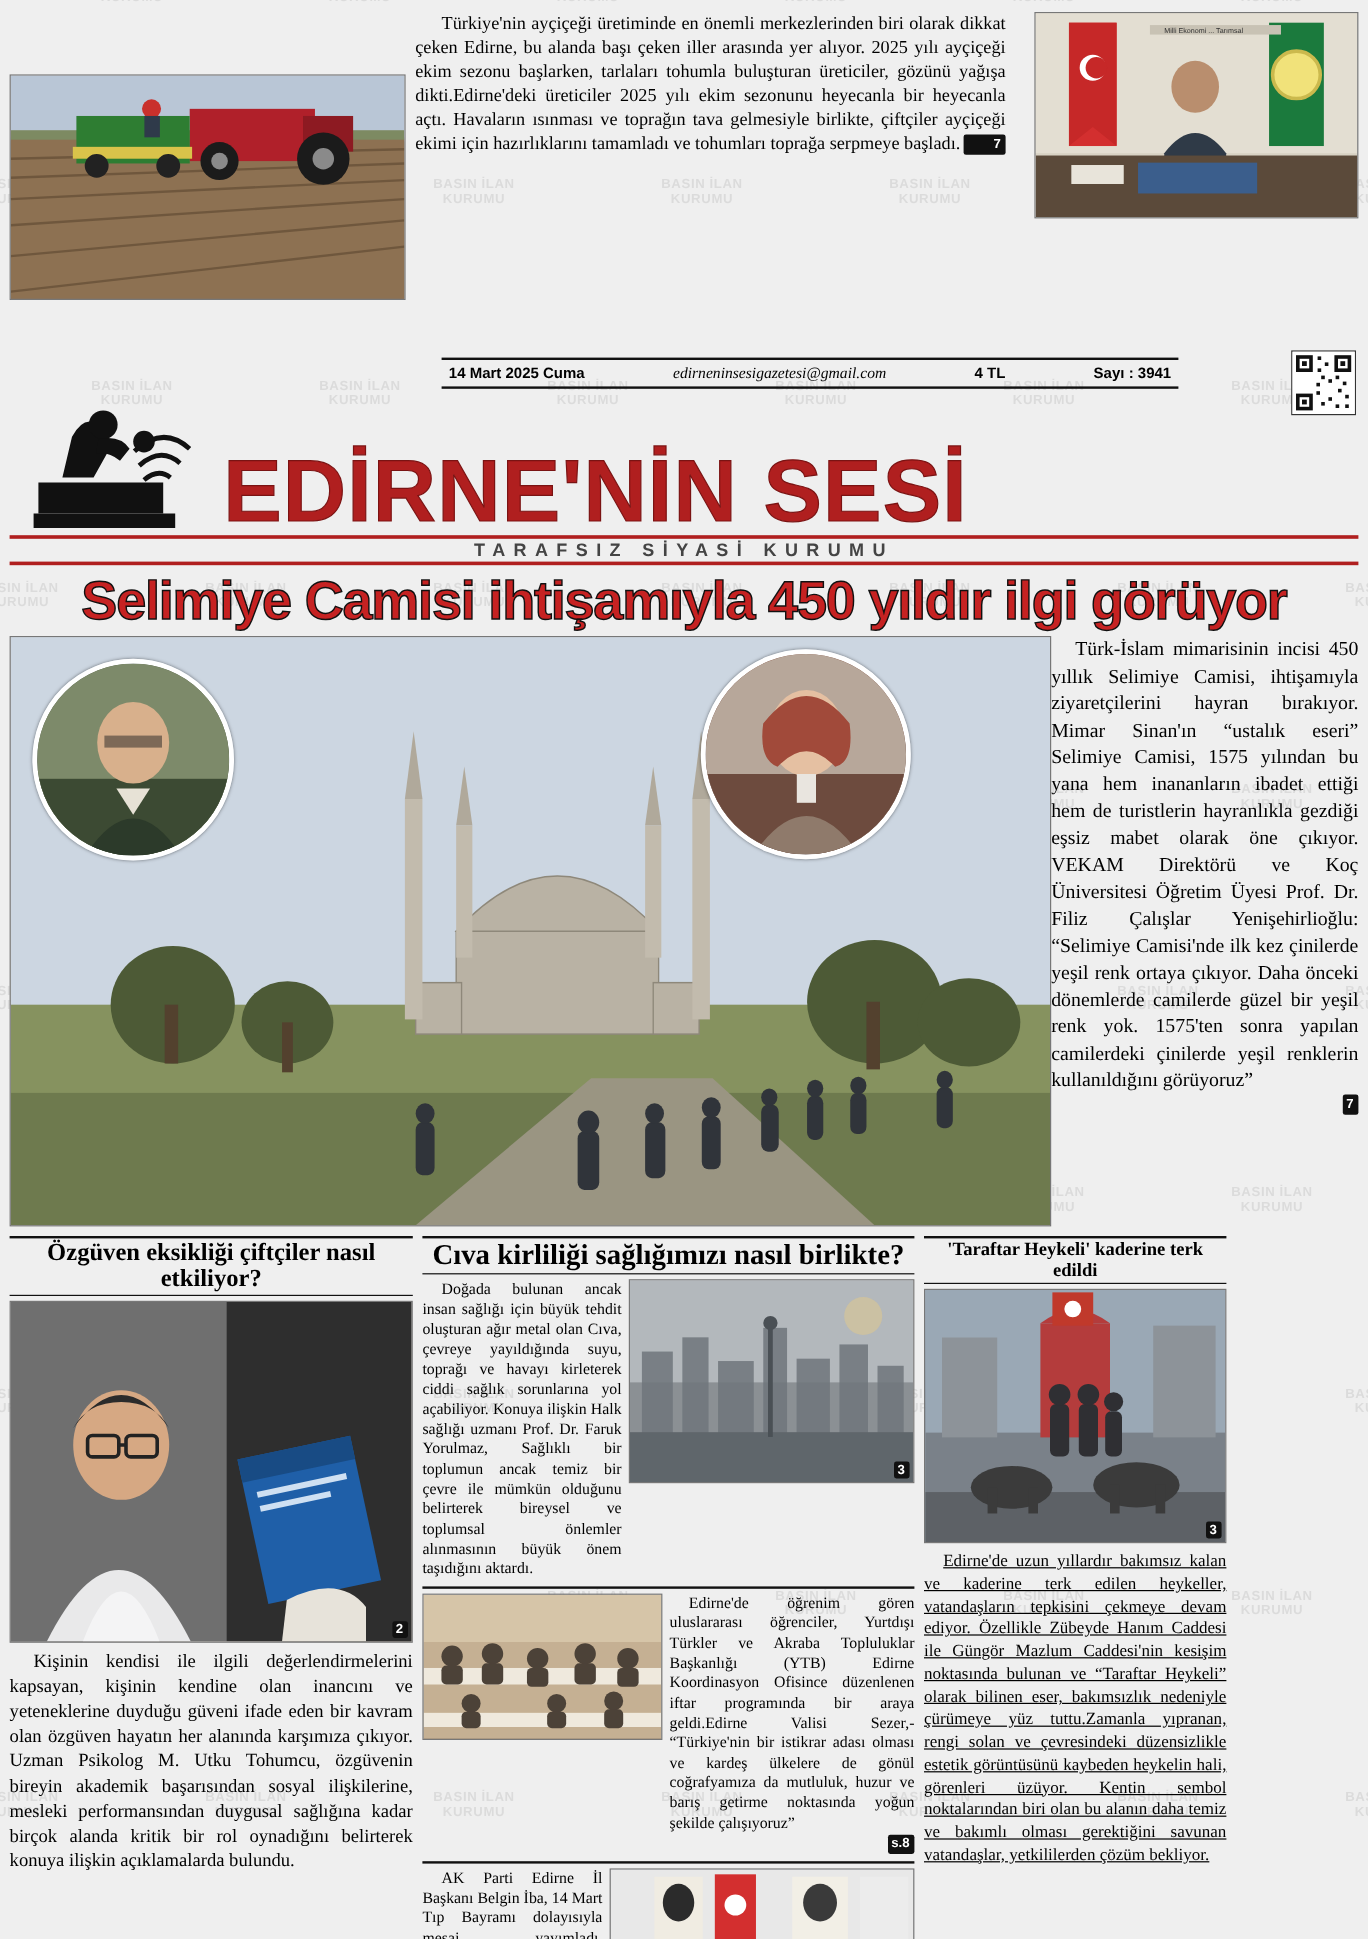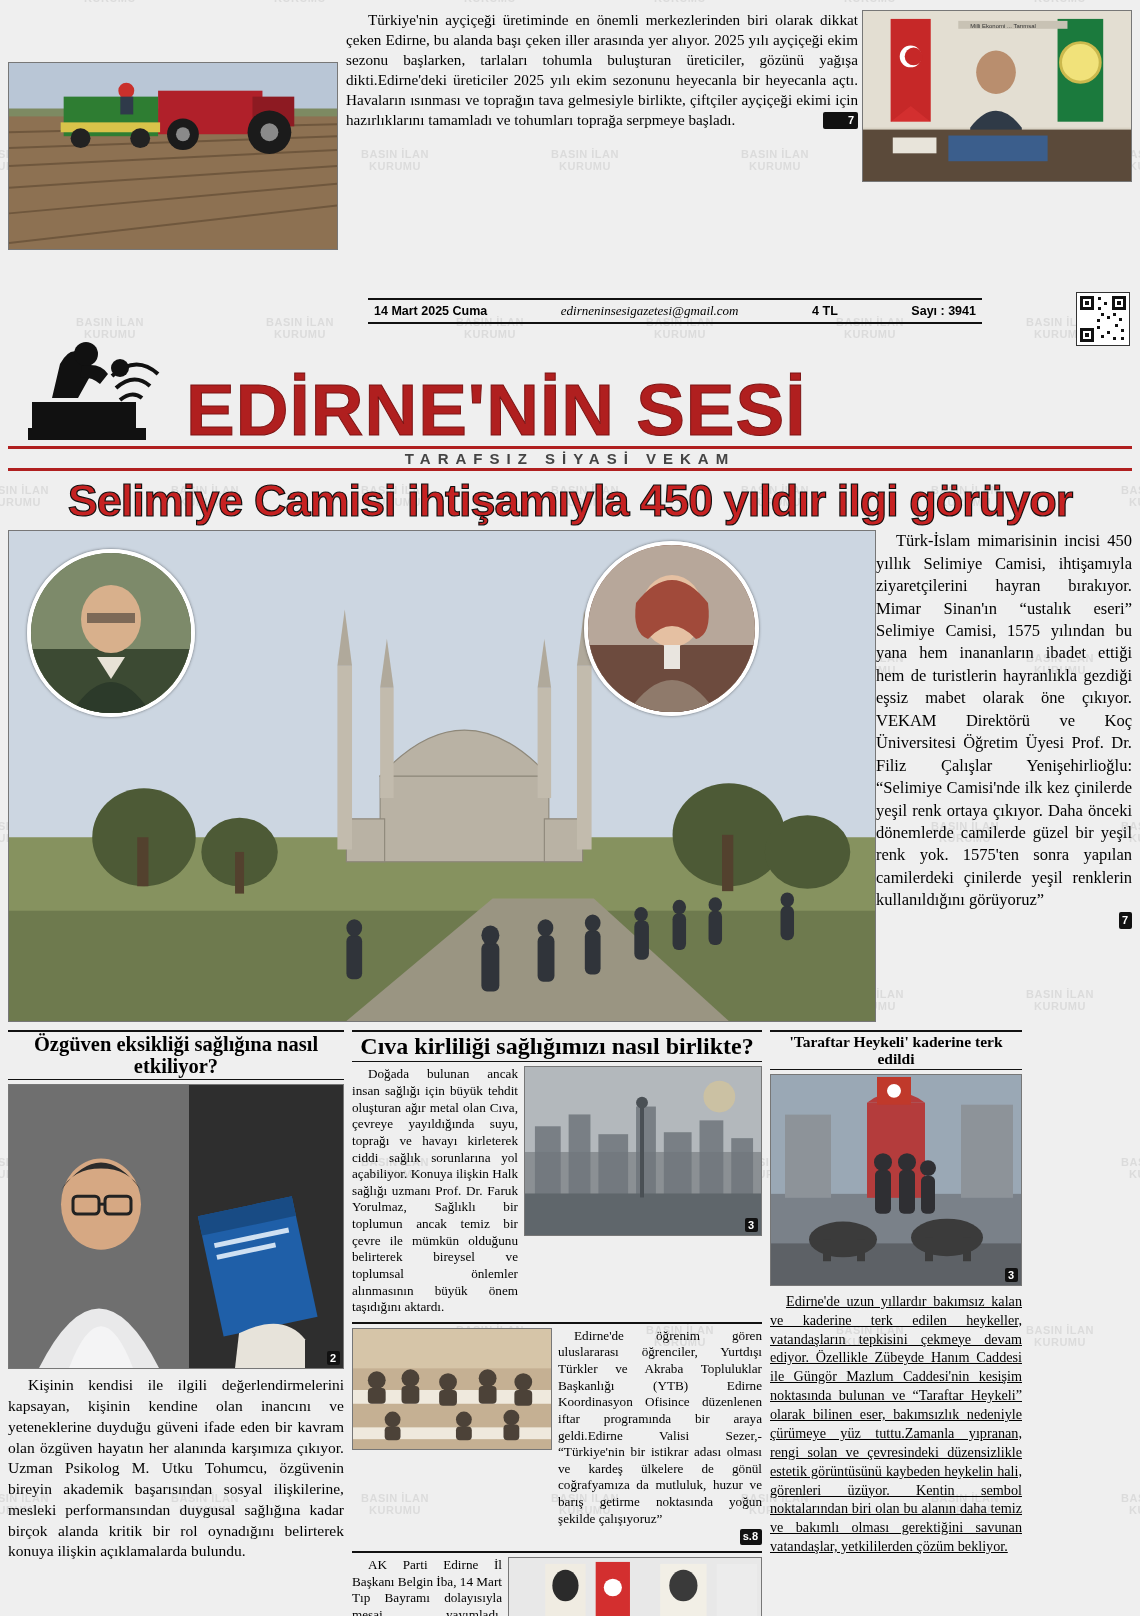--- a/index.html
+++ b/index.html
@@ -43,21 +43,21 @@
     background:linear-gradient(#b8c5d4 0%, #c9d2dc 28%, #9a7e5f 30%, #7d6246 62%, #6d553c 100%);
     position:relative; overflow:hidden;
   }
   .teaser-mid { flex:1; display:flex; flex-direction:column; }
   .teaser-head {
     font-size:28px; font-weight:bold; letter-spacing:-.4px;
     font-family:"Liberation Serif", serif;
     text-align:center; line-height:1.05; margin:2px 0 8px 0;
     white-space:nowrap;
   }
-  .teaser-body-row { display:flex; gap:4px; }
+  .teaser-body-row { display:flex; gap:24px; }
   .teaser-text {
     flex:1; font-size:15.2px; line-height:1.32; text-align:justify;
     text-indent:22px; hyphens:auto;
   }
   .teaser-right {
     width:270px; height:172px; border:1px solid #777;
     background:linear-gradient(#d9d3c6, #bdb5a6);
     position:relative; overflow:hidden;
   }
   .page-ref {
@@ -345,21 +345,21 @@
             <path d="M108 64 q18 -16 34 -2"></path>
             <path d="M112 76 q12 -10 22 -2"></path>
           </g>
           <circle cx="112" cy="44" r="9" fill="#111"></circle>
         </svg>
       </div>
       <div style="flex:1;">
         <div class="mast-title">EDİRNE'NİN SESİ</div>
       </div>
     </div>
-    <div class="mast-sub">TARAFSIZ SİYASİ VEKAM</div>
+    <div class="mast-sub">TARAFSIZ SİYASİ KURUMU</div>
   </section>
 
   <div class="main-head">Selimiye Camisi ihtişamıyla 450 yıldır ilgi görüyor</div>
 
   <section class="lead">
     <div class="lead-photo">
       <svg width="100%" height="100%" viewBox="0 0 770 400" preserveAspectRatio="none">
         <rect width="770" height="400" fill="#ccd6e1"></rect>
         <rect y="250" width="770" height="150" fill="#86925f"></rect>
         <rect y="310" width="770" height="90" fill="#6e7a4e"></rect>
@@ -436,21 +436,21 @@
 
     <div class="lead-text">
       <p>Türk-İslam mimarisinin incisi 450 yıllık Selimiye Camisi, ihtişamıyla ziyaretçilerini hayran bırakıyor. Mimar Sinan'ın “ustalık eseri” Selimiye Camisi, 1575 yılından bu yana hem inananların ibadet ettiği hem de turistlerin hayranlıkla gezdiği eşsiz mabet olarak öne çıkıyor. VEKAM Direktörü ve Koç Üniversitesi Öğretim Üyesi Prof. Dr. Filiz Çalışlar Yenişehirlioğlu: “Selimiye Camisi'nde ilk kez çinilerde yeşil renk ortaya çıkıyor. Daha önceki dönemlerde camilerde güzel bir yeşil renk yok. 1575'ten sonra yapılan camilerdeki çinilerde yeşil renklerin kullanıldığını görüyoruz”</p>
       <span class="page-ref" style="float:right;">7</span>
     </div>
   </section>
 
   <section class="bottom">
 
     <div class="col-left">
-      <div class="sec-head h-left">Özgüven eksikliği sağlığına nasıl etkiliyor?</div>
+      <div class="sec-head h-left">Özgüven eksikliği çiftçiler nasıl etkiliyor?</div>
       <div class="photo p-left">
         <svg width="100%" height="100%" viewBox="0 0 334 285" preserveAspectRatio="none">
           <rect width="334" height="285" fill="#3a3a3a"></rect>
           <rect x="0" y="0" width="180" height="285" fill="#6f6f6f"></rect>
           <rect x="180" y="0" width="154" height="285" fill="#2e2e2e"></rect>
           <path d="M30 285 q60 -120 120 0 z" fill="#e9e9ea"></path>
           <ellipse cx="92" cy="120" rx="40" ry="46" fill="#d6a883"></ellipse>
           <path d="M52 106 q40 -56 80 0 q-12 -22 -40 -22 q-28 0 -40 22z" fill="#2b2b2b"></path>
           <g fill="none" stroke="#222" stroke-width="3">
             <rect x="64" y="112" width="26" height="18" rx="4"></rect>

